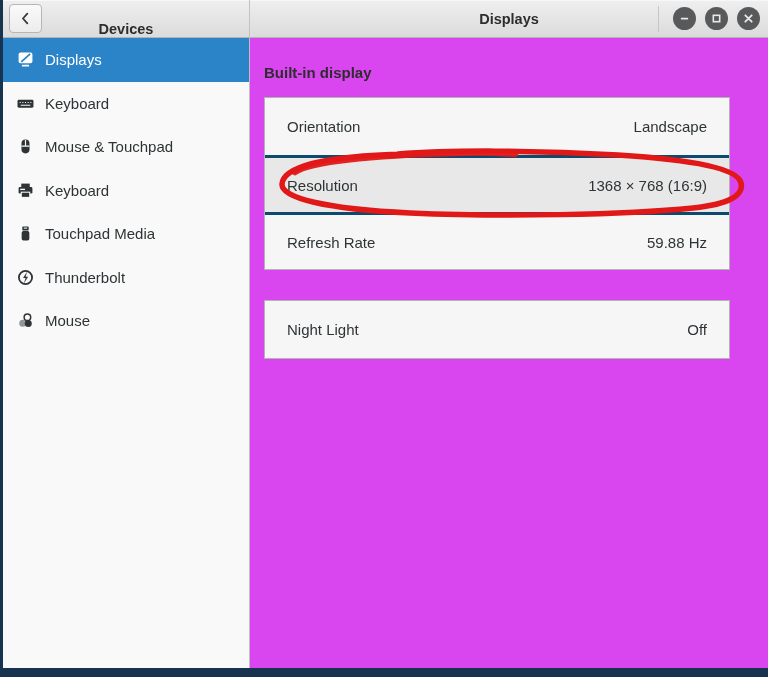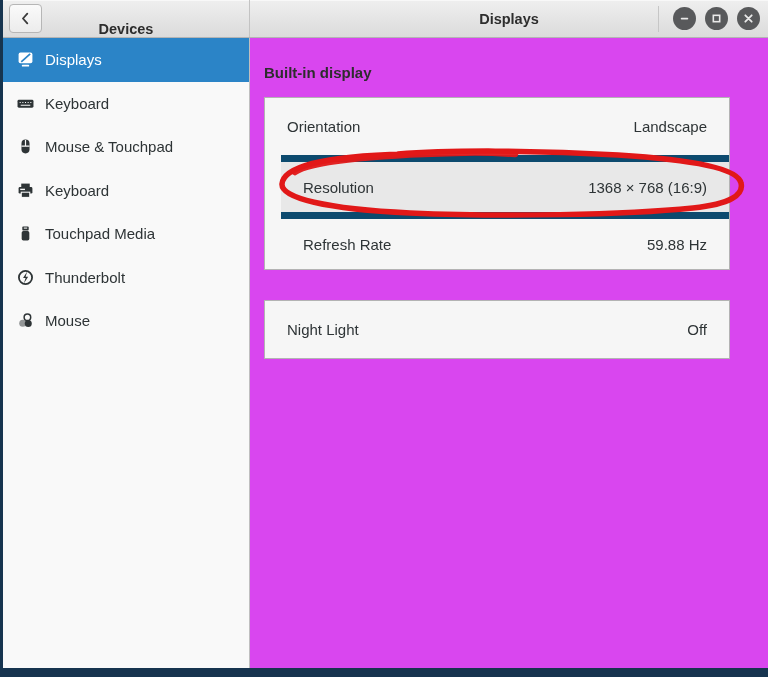--- a/index.html
+++ b/index.html
@@ -92,21 +92,21 @@
   }
   .card + .card-gap { height:30px; }
   .row {
     height:57px;
     display:flex; align-items:center; justify-content:space-between;
     padding:0 22px;
     font-size:15px;
     cursor:pointer;
     background:#f6f6f6;
   }
-  .row + .row { border-top:7px solid #0c4a6e;margin-left:16px; }
+  .row + .row { border-top:3px solid #0c4a6e; }
   .row.highlighted { background:#e8e8e8; }
   .row .value { color:#2e3436; }
   
   .annotation-overlay {
     position:absolute; left:0; top:0; width:768px; height:677px;
     pointer-events:none; z-index:50;
   }
 </style>
 </head>
 <body>

